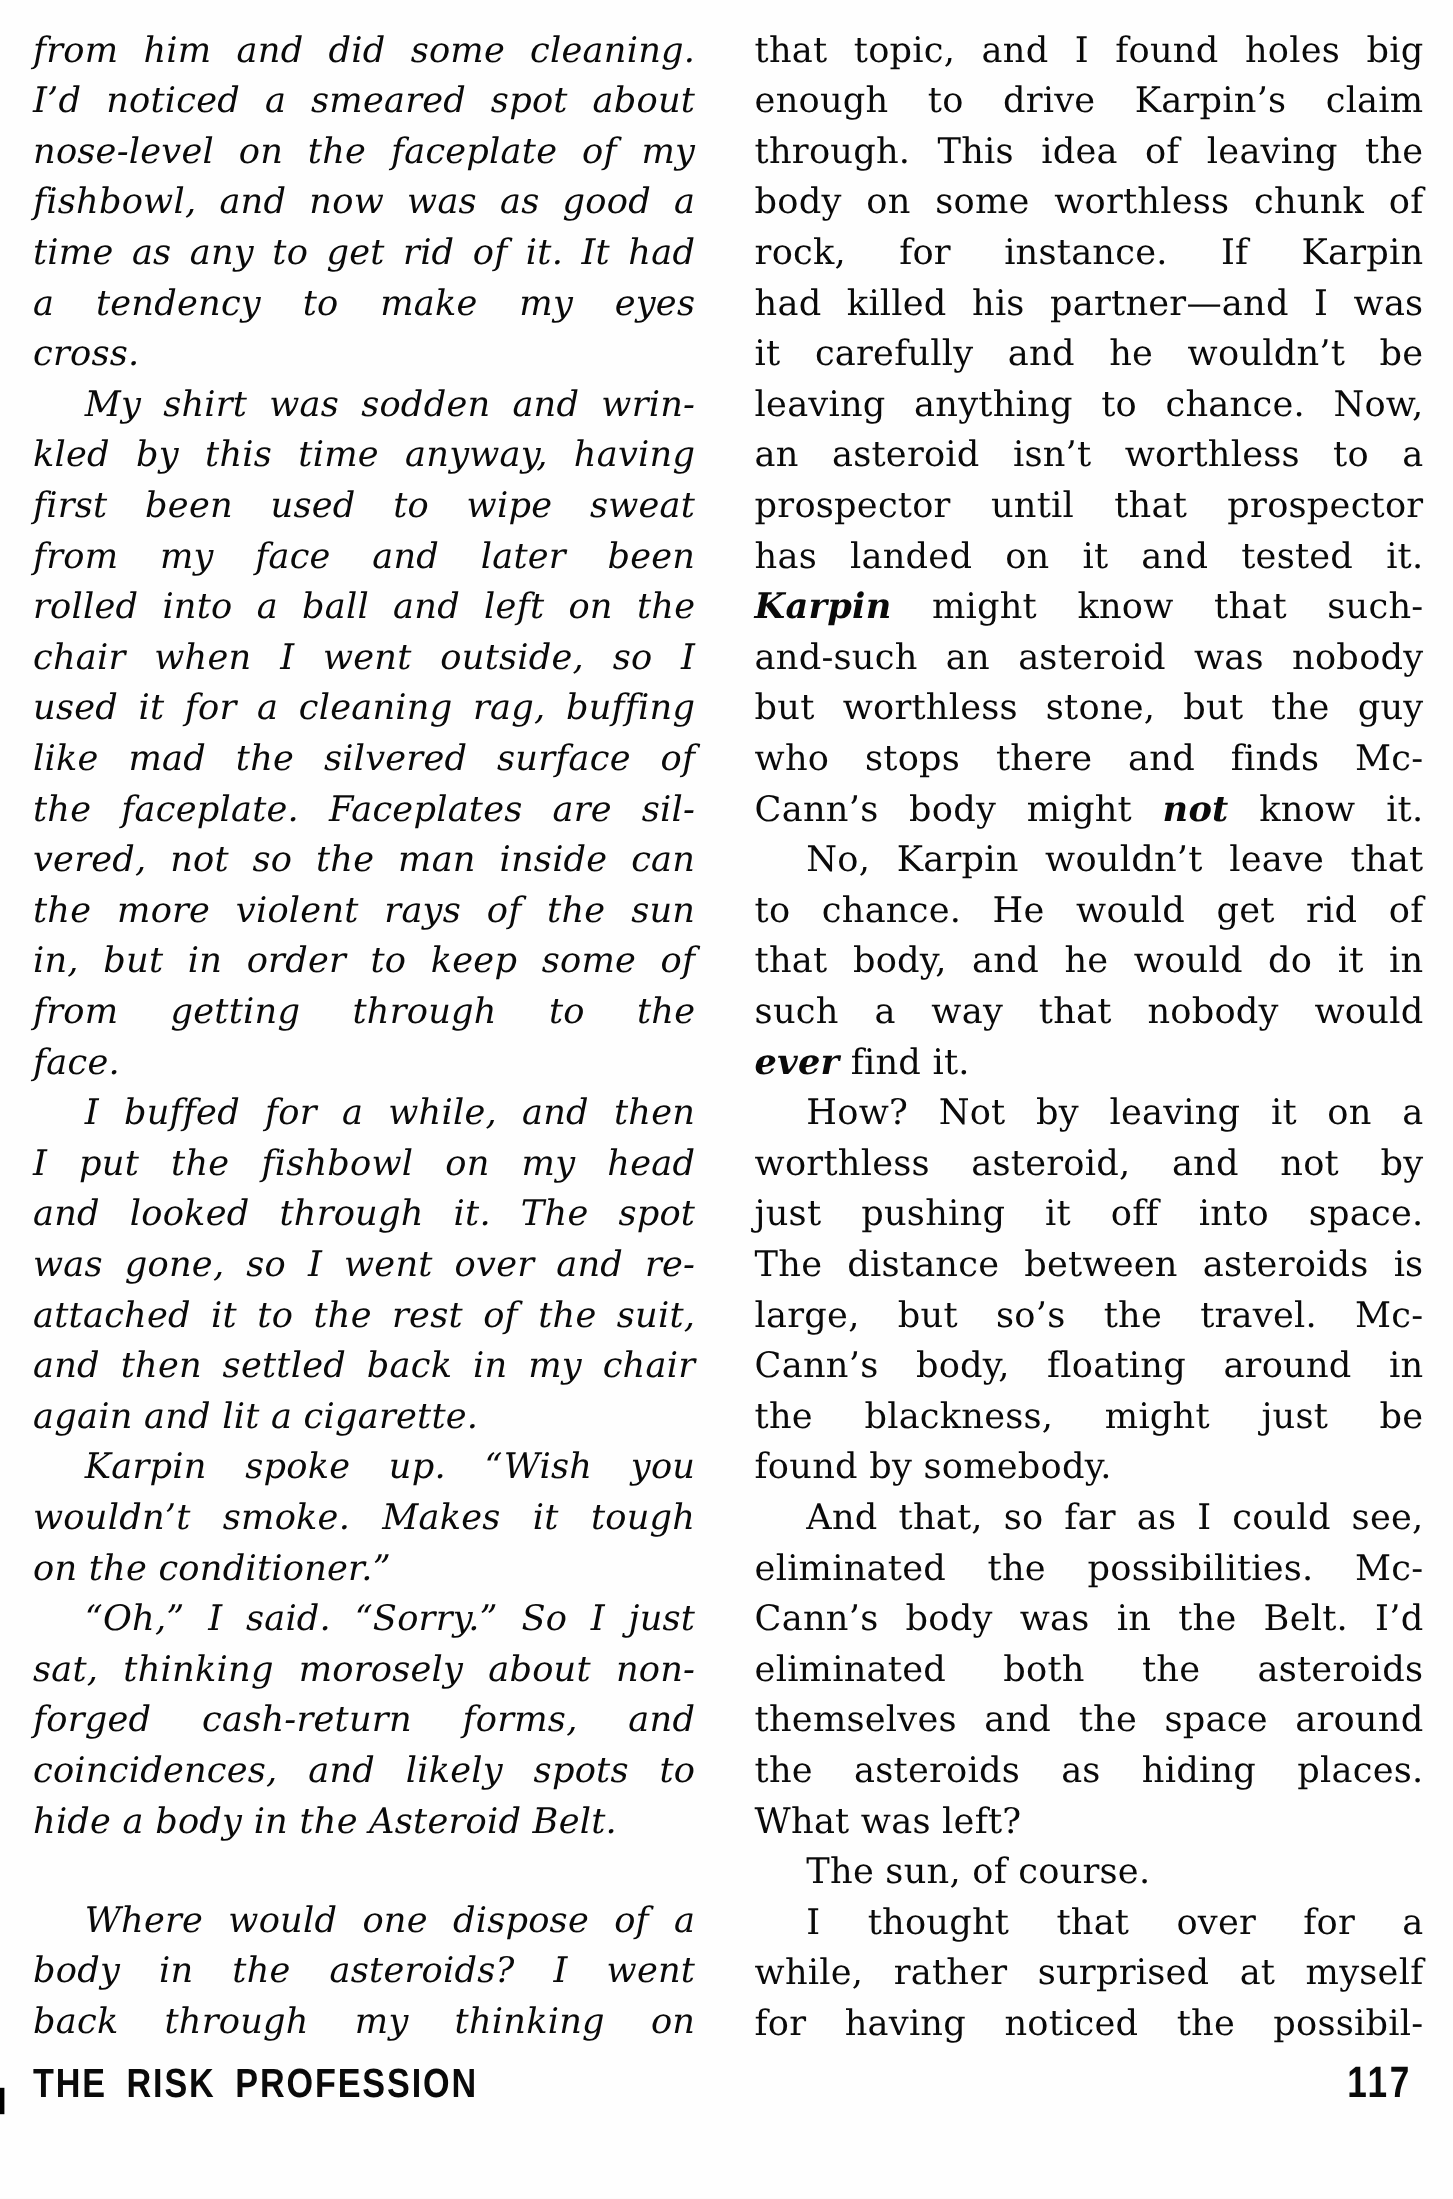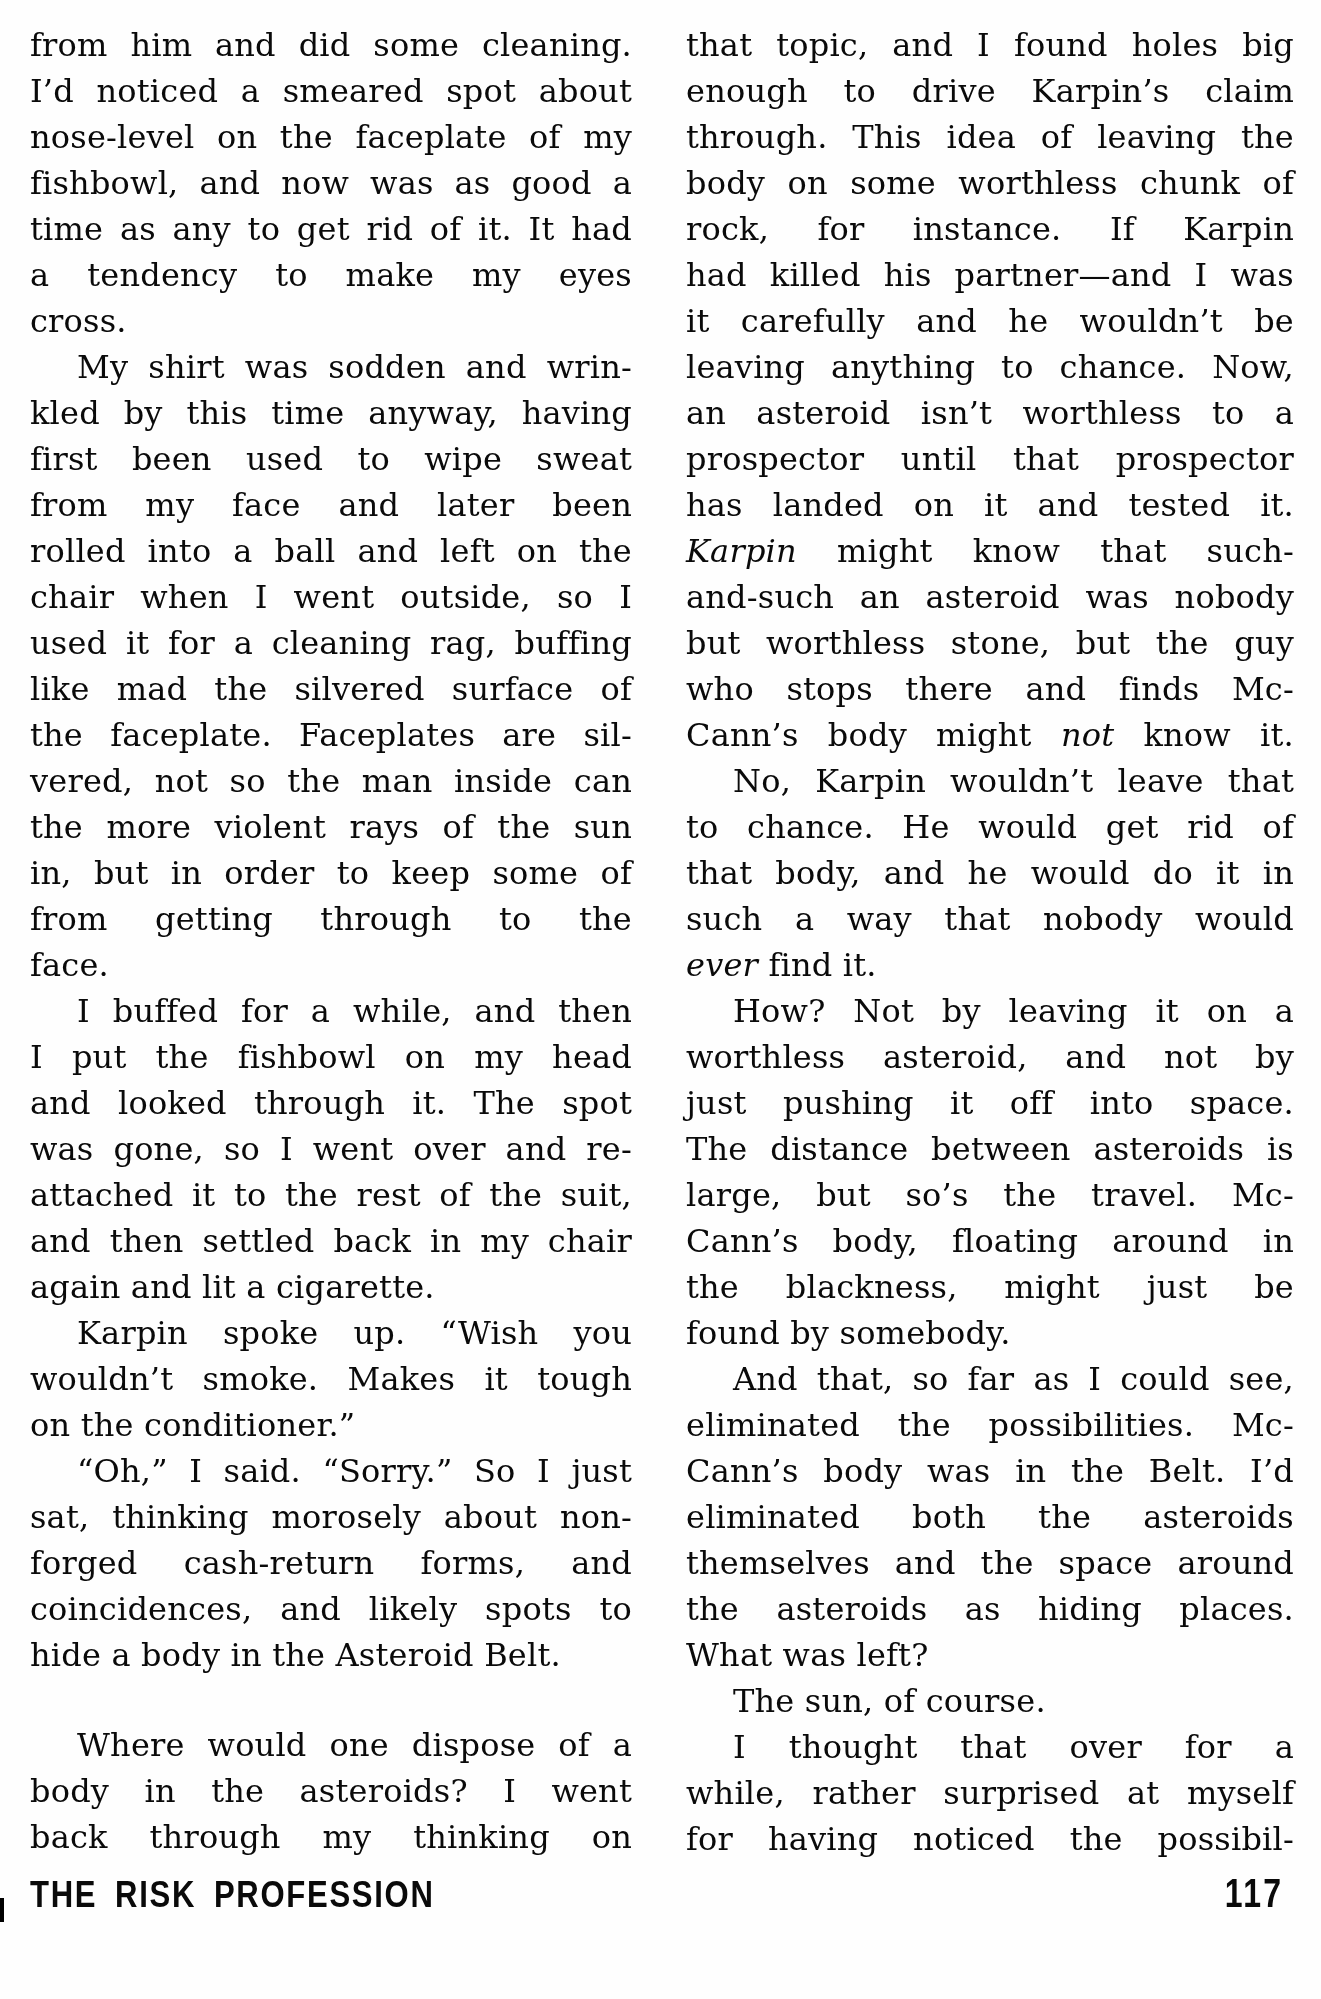--- a/index.html
+++ b/index.html
@@ -8,35 +8,35 @@
     width: 1321px;
     height: 1999px;
     background: #fefefe;
     overflow: hidden;
     color: #0a0a0a;
   }
   .column {
     position: absolute;
     top: 22px;
   }
-  .col-left  { left: 30px;  width: 602px; }
+  .col-left  { left: 30px;  width: 602px; font-style: italic; }
   .col-right { left: 686px; width: 608px; }
   .line {
     font-family: "DejaVu Serif", serif;
     font-size: 32px;
     line-height: 46px;
     letter-spacing: 0.2px;
     text-align: justify;
     text-align-last: justify;
     white-space: normal;
   }
   .line.end    { text-align-last: left; }
   .line.indent { text-indent: 47px; }
   .line.gap    { margin-top: 44px; }
-  .line i      { font-style: italic; }
+  .line i      { font-style: italic; font-weight: bold; }
 
   .footer {
     position: absolute;
     left: 30px;
     right: 37px;
     top: 1871px;
     display: flex;
     justify-content: space-between;
     align-items: baseline;
     font-family: "Liberation Sans", sans-serif;

